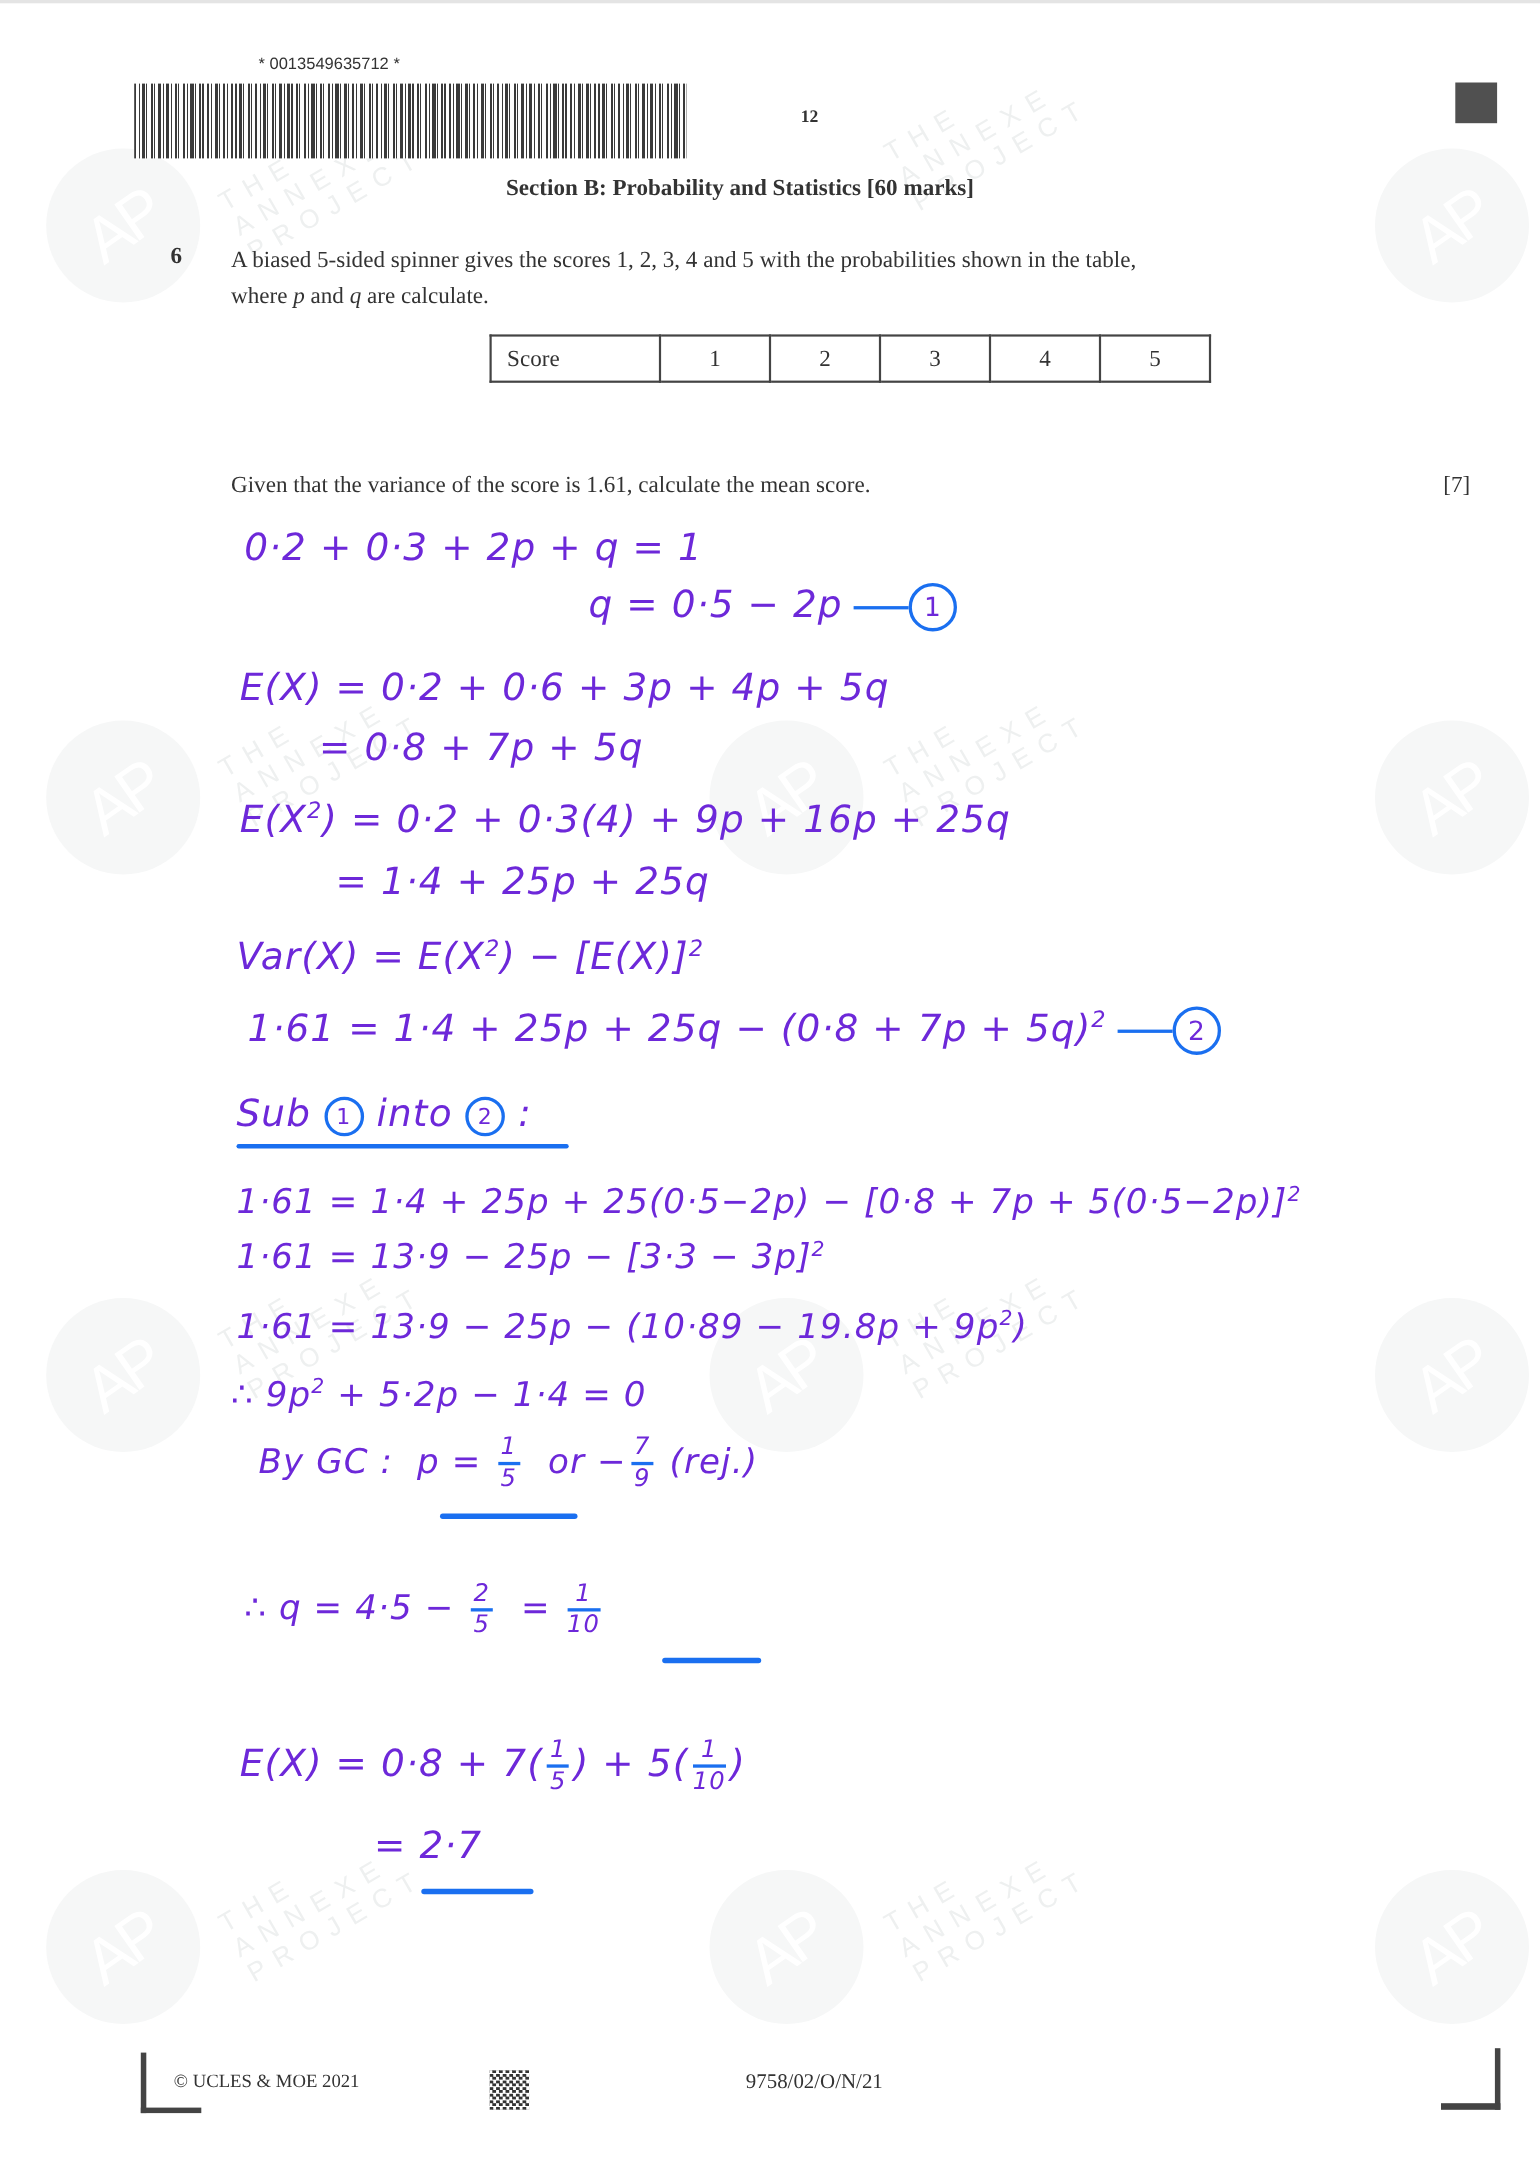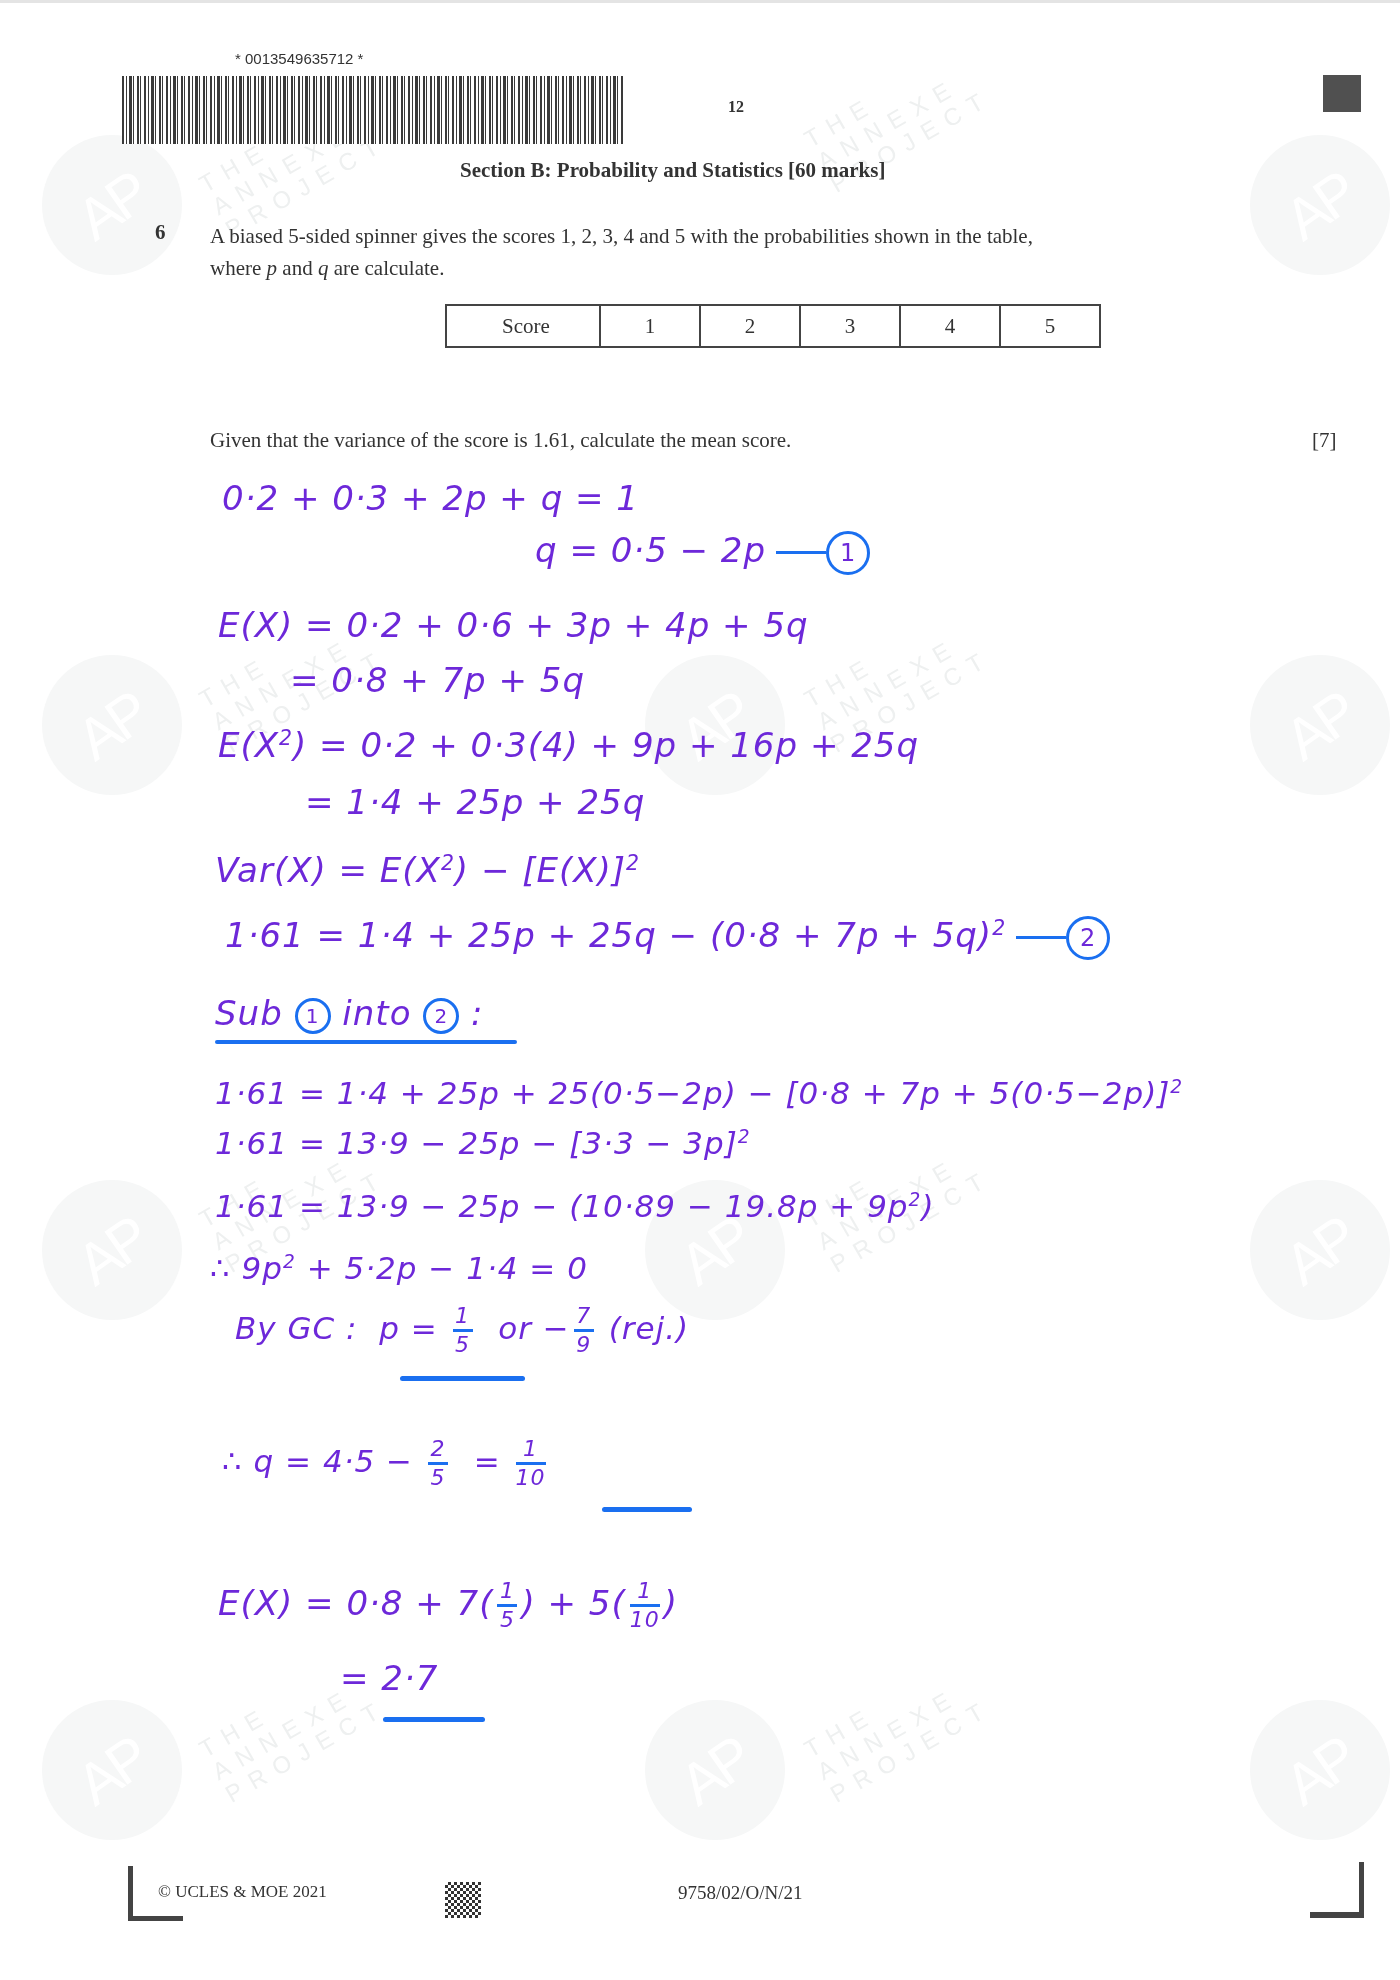--- a/index.html
+++ b/index.html
@@ -30,21 +30,21 @@
   .corner-square { position: absolute; left: 1323px; top: 75px; width: 38px; height: 37px; background: #505050; }
   .section-title { position: absolute; left: 460px; top: 158px; font-size: 21px; font-weight: bold; color: #333; }
 
   
   .q-num { position: absolute; left: 155px; top: 220px; font-size: 21px; font-weight: bold; color: #333; }
   .q-text { position: absolute; left: 210px; top: 220px; width: 1125px; font-size: 21px; line-height: 32px; color: #333; }
   .q-text i { font-style: italic; }
 
   table.prob { position: absolute; left: 445px; top: 304px; border-collapse: collapse; font-size: 21px; color: #333; }
   table.prob td { border: 2px solid #444; height: 40px; text-align: center; padding: 0 8px; }
-  table.prob td.label { text-align: center; width: 130px; padding-left: 14px; }
+  table.prob td.label { text-align: left; width: 130px; padding-left: 14px; }
   table.prob td.val { width: 82px; }
   table.prob td.ital { font-style: italic; }
 
   .instruction { position: absolute; left: 210px; top: 428px; font-size: 21px; color: #333; }
   .marks { position: absolute; left: 1312px; top: 428px; font-size: 21px; color: #333; }
 
   
   .hw { position: absolute; color: #6d28d9; font-family: "DejaVu Sans", sans-serif;
         font-weight: normal; font-style: oblique; white-space: nowrap; letter-spacing: 1px; }
   .hw.big { font-size: 34px; }

